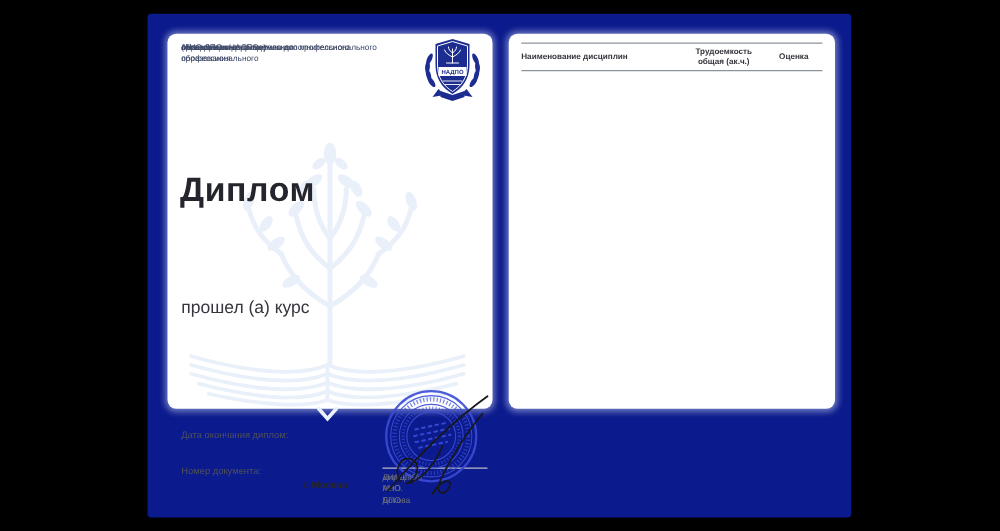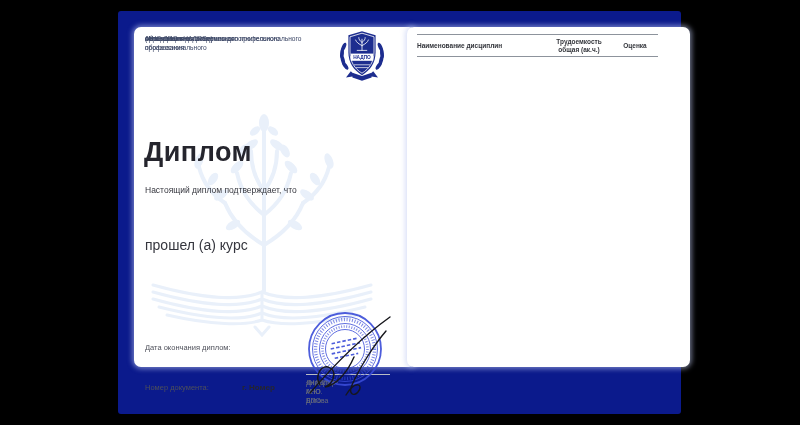--- a/index.html
+++ b/index.html
@@ -6,37 +6,36 @@
   body{
     width:800px;height:425px;position:relative;overflow:hidden;
     background:#000;
     font-family:"Liberation Sans", sans-serif;
   }
   .binder{
     position:absolute;left:118px;top:11px;width:563px;height:403px;
     background:var(--binder_blue,#0b1a8c);border-radius:3px;
   }
   .page{
-    position:absolute;top:27px;height:340px;background:#fff;border-radius:7px;
+    position:absolute;top:27px;height:300px;background:#fff;border-radius:7px;
     box-shadow:0 0 5px 2px rgba(190,200,240,0.55);
-    padding-left:22px;
   }
   .page-left{left:134px;width:260px;}
   .page-right{left:407px;width:261px;}
   .page *{position:absolute;}
 
   
   .org{left:11px;top:7px;width:195px;font-size:6.6px;line-height:9.4px;color:#3c4766;z-index:2;}
   .logo{left:204px;top:2px;width:48px;height:54px;z-index:2;}
   .wm{left:3px;top:68px;width:254px;height:246px;z-index:0;}
   .title{left:10px;top:110px;font-size:27px;font-weight:700;letter-spacing:.5px;color:#25252d;z-index:2;}
   .subtitle{left:11px;top:158px;font-size:8.5px;color:#35363e;z-index:2;}
   .course{left:11px;top:210px;font-size:14px;color:#35363e;z-index:2;}
   .date-label{left:11px;top:316px;font-size:7.5px;color:#4e505a;z-index:2;}
-  .number-label{left:11px;top:356px;font-size:7.5px;color:#4e505a;z-index:2;}
+  .number-label{left:11px;top:345px;font-size:7.5px;color:#4e505a;z-index:2;}
   .city{left:108px;top:356px;font-size:8px;font-weight:700;color:#26262e;z-index:2;}
   .stamp{left:172px;top:283px;width:78px;height:78px;z-index:3;}
   .sig-line{left:172px;top:347px;width:84px;height:0;border-top:1px solid #b9bcc4;z-index:2;}
   .director{left:172px;top:351px;font-size:6.8px;line-height:9px;color:#6b6f7a;z-index:2;}
   .signature{left:170px;top:286px;width:92px;height:86px;z-index:4;}
 
   
   .table-head{
     left:10px;top:7px;width:241px;height:23px;box-sizing:border-box;
     border-top:1px solid #8d939c;border-bottom:1px solid #8d939c;
@@ -132,26 +131,25 @@
     </g>
     <rect x="16" y="30" width="28" height="9" fill="#ffffff"></rect>
     <text x="30" y="37" text-anchor="middle" font-size="6" font-weight="bold" fill="#1d2d8f" font-family="Liberation Sans, sans-serif">НАДПО</text>
     <g stroke="#ffffff" fill="none" stroke-width="0.9">
       <path d="M20 44 L40 44"></path>
       <path d="M22 47.5 L38 47.5"></path>
     </g>
   </svg>
 
   <div class="title">Диплом</div>
-  <div class="subtitle">Настоящий диплом подтверждает, что</div>
   <div class="course">прошел (а) курс</div>
 
   <div class="date-label">Дата окончания диплом:</div>
   <div class="number-label">Номер документа:</div>
-  <div class="city">г. Номер</div>
+  <div class="city">г. Москва</div>
 
   <svg class="stamp" viewBox="0 0 78 78">
     <g stroke="#3a4cd8" fill="none" opacity="0.9">
       <circle cx="39" cy="39" r="36" stroke-width="1.8"></circle>
       <circle cx="39" cy="39" r="32.5" stroke-width="0.9"></circle>
       <circle cx="39" cy="39" r="29.5" stroke-width="3.4" stroke-dasharray="1 1.7" opacity="0.75"></circle>
       <circle cx="39" cy="39" r="25.5" stroke-width="0.9"></circle>
       <circle cx="39" cy="39" r="22.5" stroke-width="2.6" stroke-dasharray="1 1.6" opacity="0.7"></circle>
       <circle cx="39" cy="39" r="19.5" stroke-width="0.9"></circle>
       <g transform="rotate(-12 39 39)" stroke-width="1.6" stroke-dasharray="3.5 2">

